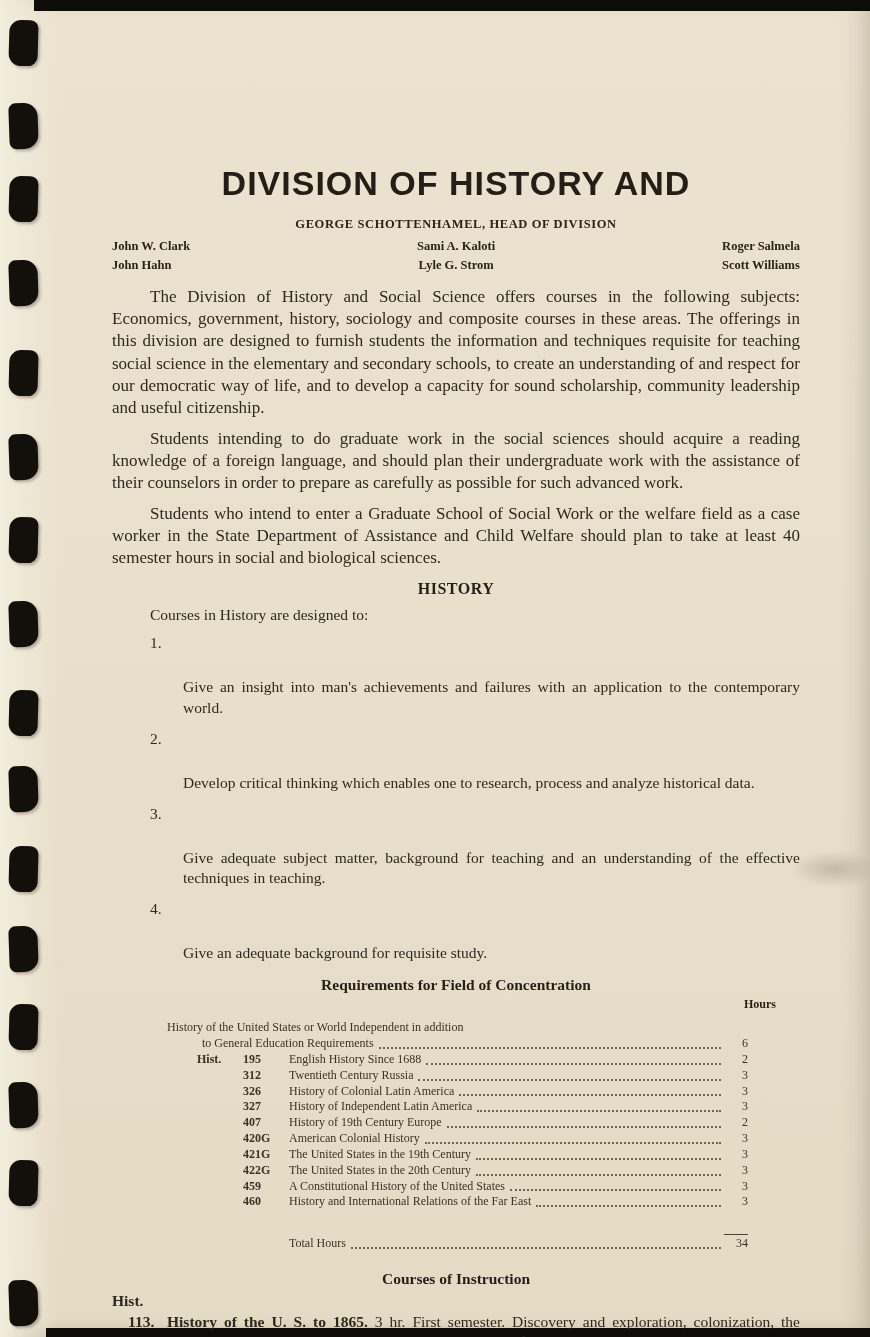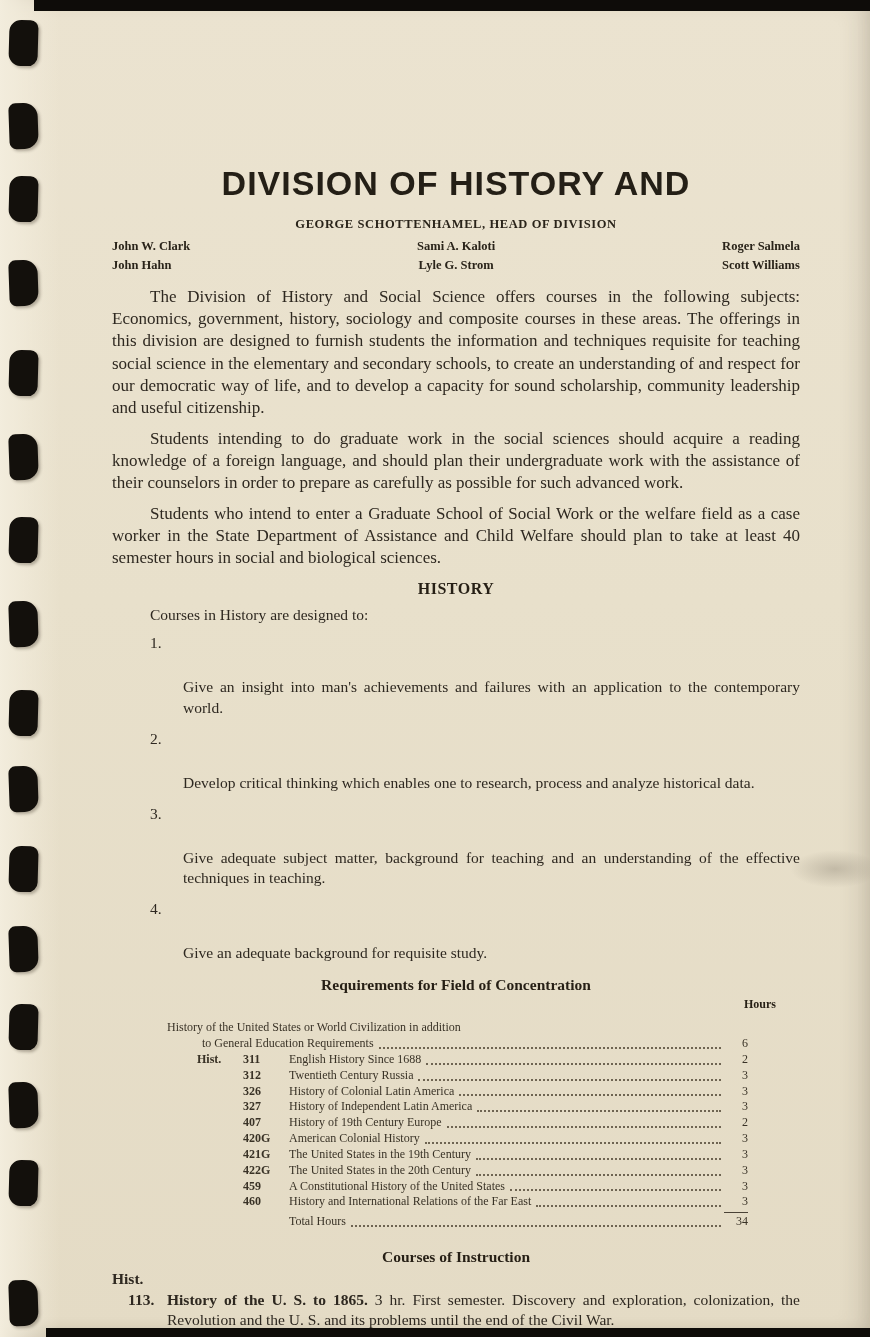--- a/index.html
+++ b/index.html
@@ -62,21 +62,21 @@
   .hours-label { position:absolute; right:24px; top:21px; font-size:12px; font-weight:700; }
 
   .req-table { margin:26px 52px 0 55px; font-size:12px; line-height:1.32; color:#393226; }
   .req-row, .req-intro2, .req-total { display:flex; align-items:baseline; }
   .req-intro2 { padding-left:35px;align-items:flex-end; }
   .c-dept { flex:none; width:76px; padding-left:30px; font-weight:700; }
   .c-code { flex:none; width:46px; font-weight:700; }
   .c-title { flex:none; padding-right:3px; white-space:nowrap; }
   .c-dots { flex:1; min-width:12px; border-bottom:2px dotted #6e6452; align-self:flex-end; margin:0 3px 3px 2px; }
   .c-hours { flex:none; width:24px; text-align:right; }
-  .req-total { margin-top:2px; padding-left:122px;align-items:flex-end; }
+  .req-total { margin-top:24px; padding-left:122px;align-items:flex-end; }
   .total-hours { border-top:1px solid #4a4236; padding-top:1px; }
 
   .courses-heading { text-align:center; font-weight:700; font-size:15.5px; margin:18px 0 4px; color:#261f15; }
   .dept-label { font-weight:700; font-size:15.5px; margin:0 0 2px; }
   .course { display:flex; font-size:15.5px; line-height:1.3; }
   .course-num { flex:none; width:55px; padding-left:16px; font-weight:700; }
   .course-body { flex:1; text-align:justify; }
   .course-title { font-weight:700; }
 
   .page-number { text-align:center; font-size:16px; letter-spacing:1px; margin-top:20px; }
@@ -155,30 +155,30 @@
       <span class="goal-num">4.</span>
       <span class="goal-text">Give an adequate background for requisite study.</span>
     </div>
 
     <div class="req-heading">
       <span>Requirements for Field of Concentration</span>
       <span class="hours-label">Hours</span>
     </div>
 
     <div class="req-table">
-      <div class="req-intro1">History of the United States or World Civilization in addition</div>
+      <div class="req-intro1">History of the United States or World Independent in addition</div>
       <div class="req-intro2">
         <span class="c-title">to General Education Requirements</span>
         <span class="c-dots"></span>
         <span class="c-hours">6</span>
       </div>
 
       <div class="req-row">
         <span class="c-dept">Hist.</span>
-        <span class="c-code">311</span>
+        <span class="c-code">195</span>
         <span class="c-title">English History Since 1688</span>
         <span class="c-dots"></span>
         <span class="c-hours">2</span>
       </div>
       <div class="req-row">
         <span class="c-dept"></span>
         <span class="c-code">312</span>
         <span class="c-title">Twentieth Century Russia</span>
         <span class="c-dots"></span>
         <span class="c-hours">3</span>

